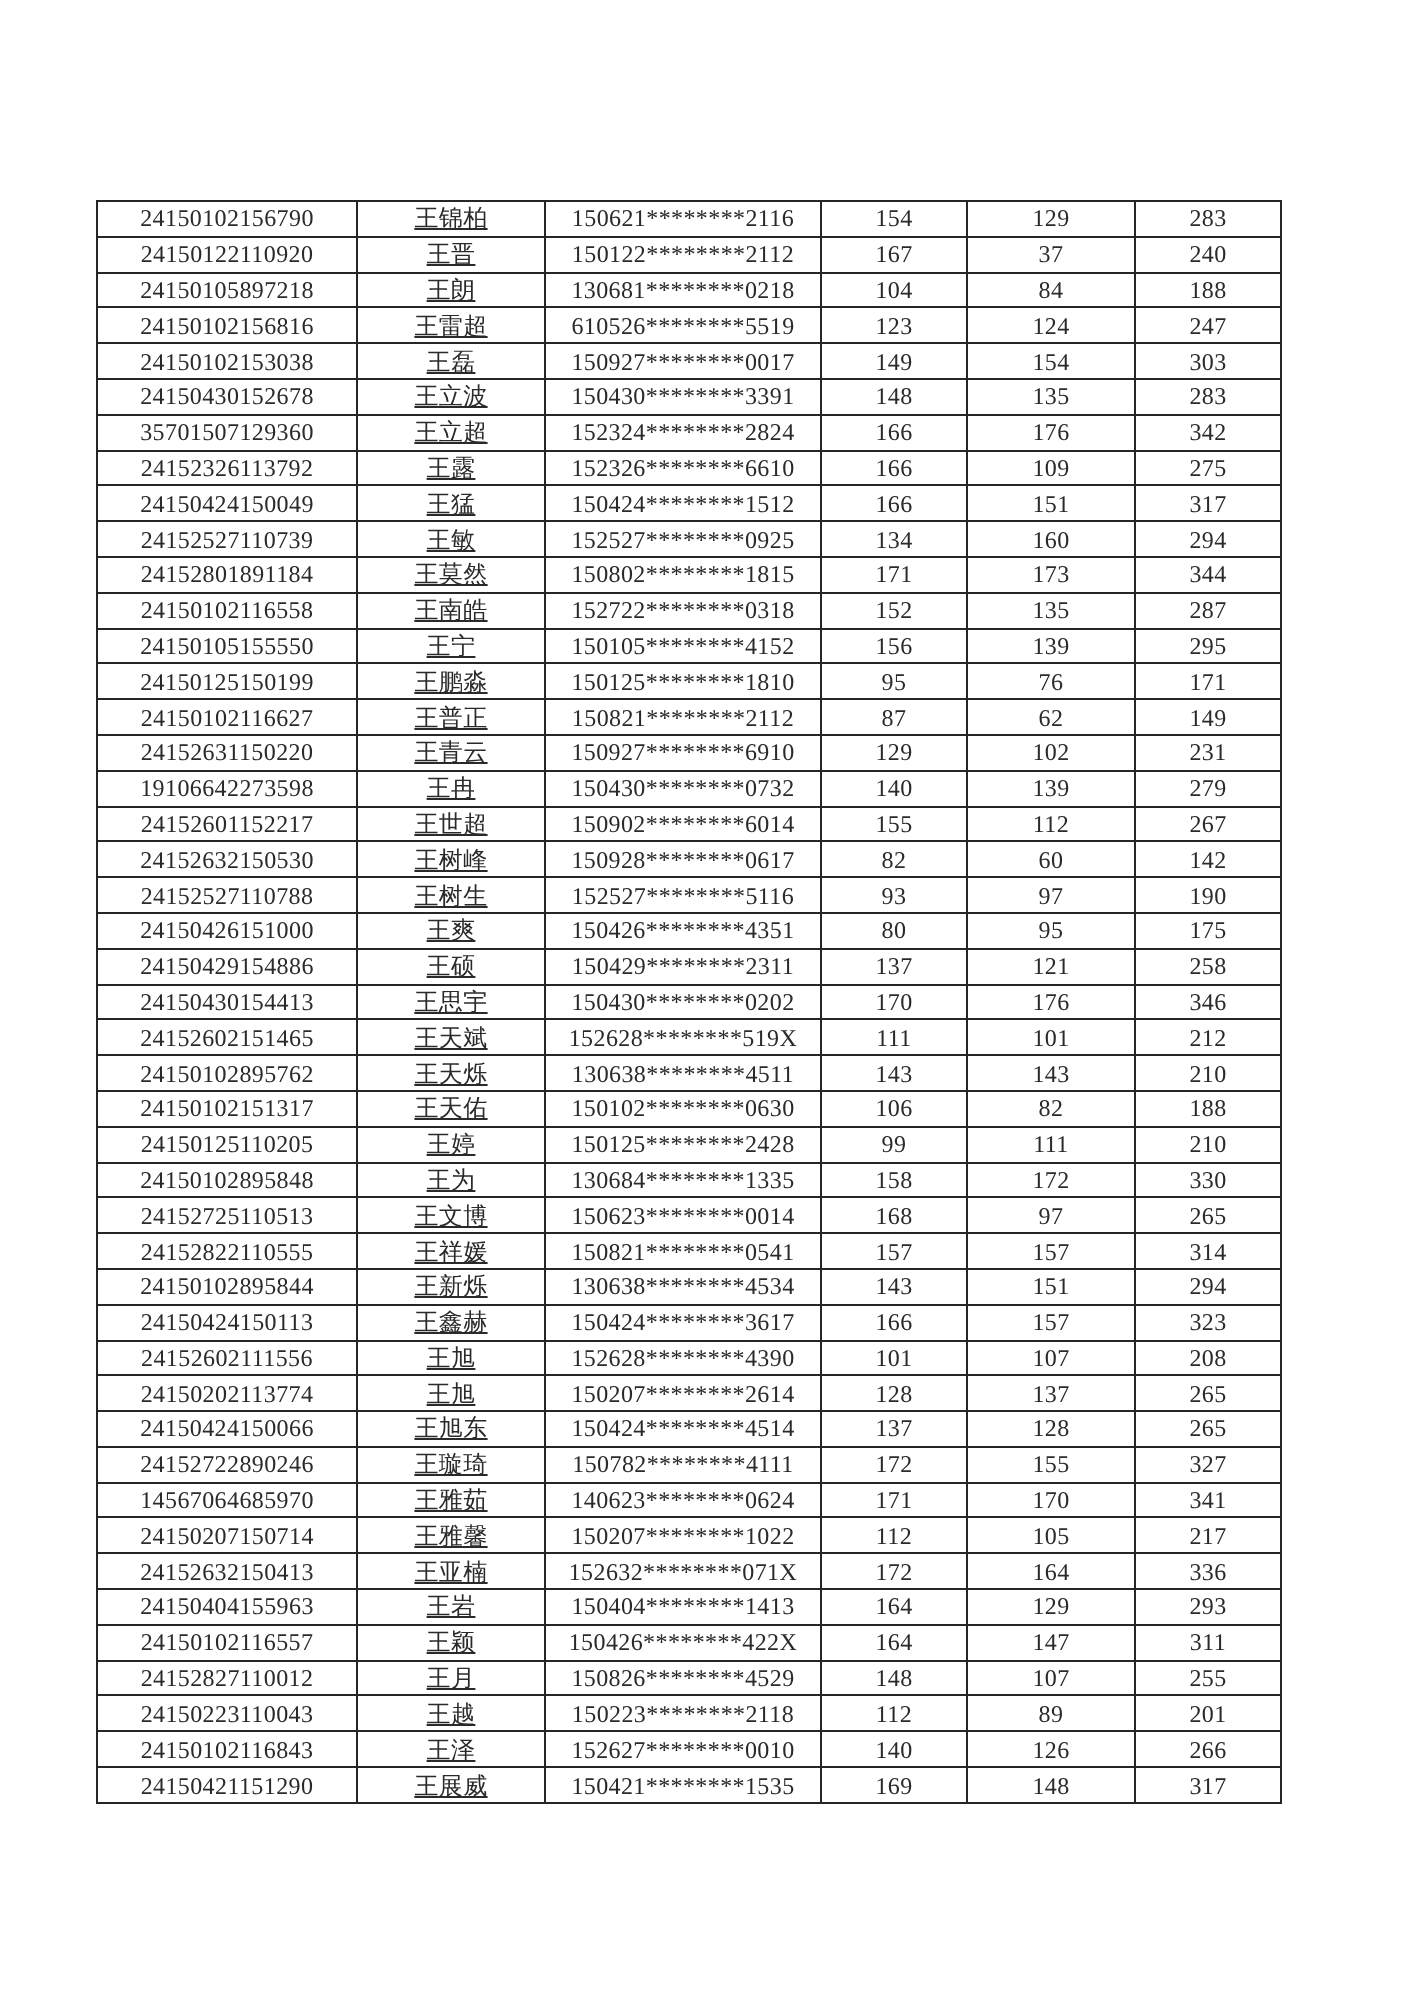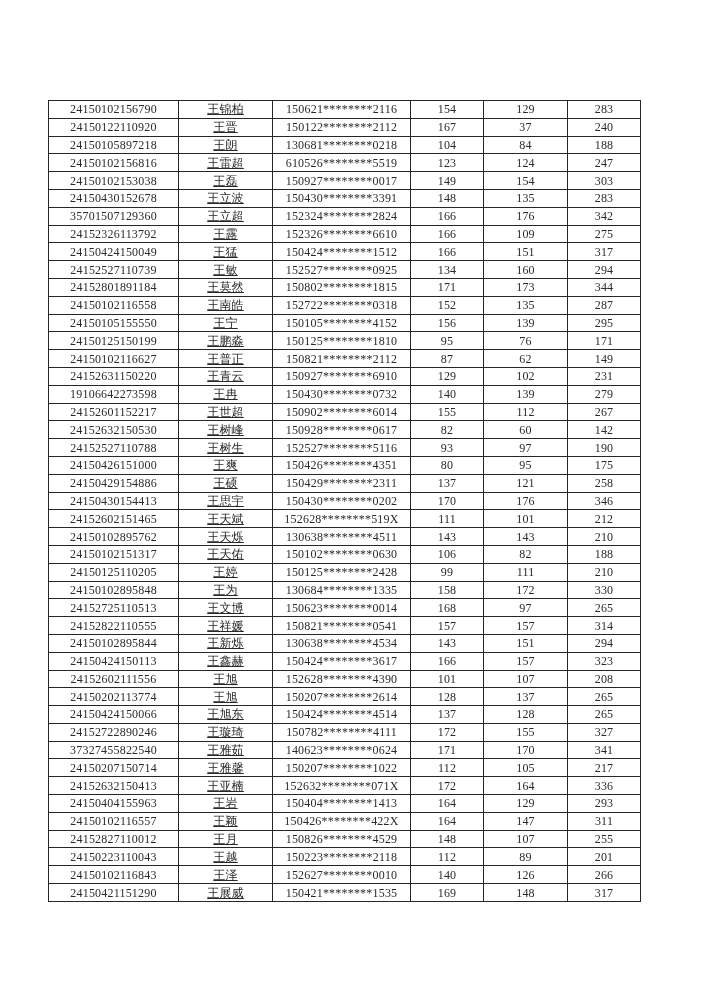--- a/index.html
+++ b/index.html
@@ -349,21 +349,21 @@
         </tr>
         <tr>
           <td class="col-num">24152722890246</td>
           <td class="col-name">王璇琦</td>
           <td class="col-id">150782********4111</td>
           <td class="col-num">172</td>
           <td class="col-num">155</td>
           <td class="col-num">327</td>
         </tr>
         <tr>
-          <td class="col-num">37327455822540</td>
+          <td class="col-num">14567064685970</td>
           <td class="col-name">王雅茹</td>
           <td class="col-id">140623********0624</td>
           <td class="col-num">171</td>
           <td class="col-num">170</td>
           <td class="col-num">341</td>
         </tr>
         <tr>
           <td class="col-num">24150207150714</td>
           <td class="col-name">王雅馨</td>
           <td class="col-id">150207********1022</td>

